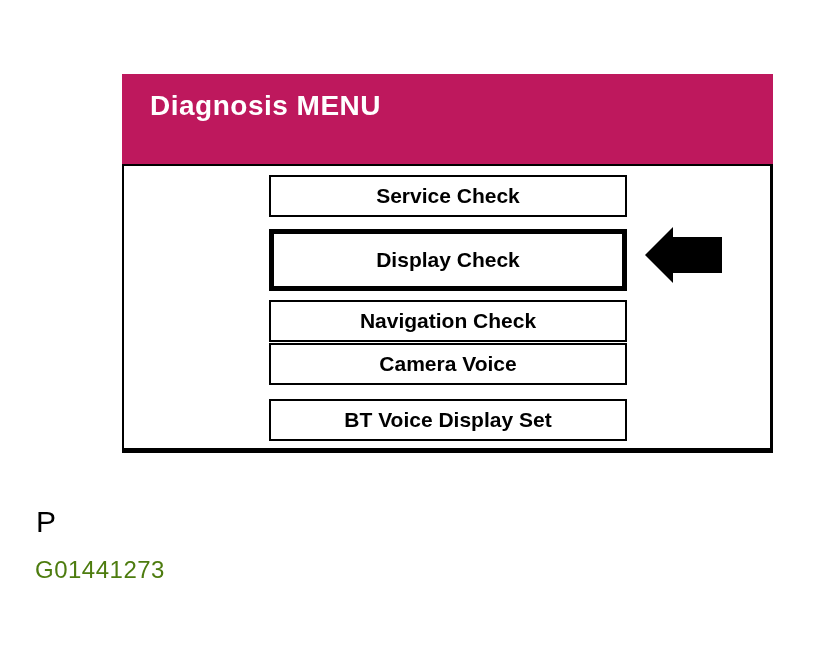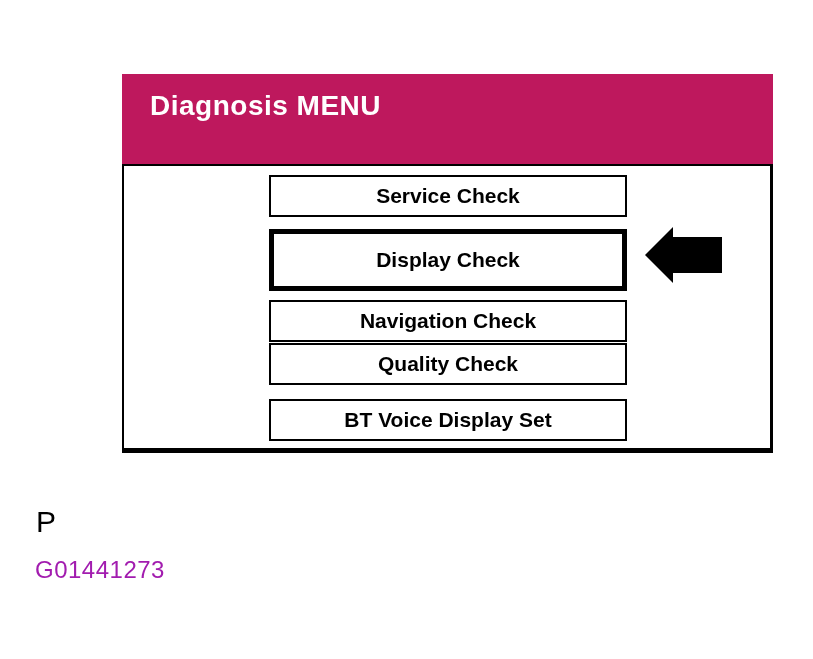--- a/index.html
+++ b/index.html
@@ -86,21 +86,21 @@
     font-weight: normal;
     color: #000000;
     line-height: 1.1;
   }
   .figure-id {
     position: absolute;
     left: 35px;
     top: 557px;
     font-size: 24px;
     font-weight: normal;
-    color: #a21caf;
+    color: #4d7c0f;
     letter-spacing: 0.5px;
     line-height: 1.1;
   }
 </style>
 </head>
 <body>
 
 <div class="stage">
 
   <div class="screen-header">
@@ -108,21 +108,21 @@
   </div>
 
   <div class="screen-panel"></div>
 
   <div class="menu-button btn-1">Service Check</div>
 
   <div class="menu-button btn-2 selected">Display Check</div>
 
   <div class="menu-button btn-3">Navigation Check</div>
 
-  <div class="menu-button btn-4">Quality Check</div>
+  <div class="menu-button btn-4">Camera Voice</div>
 
   <div class="menu-button btn-5">BT Voice Display Set</div>
 
   <svg class="selection-arrow" viewBox="0 0 77 56" xmlns="http://www.w3.org/2000/svg">
     <polygon points="0,28 28,0 28,10 77,10 77,46 28,46 28,56" fill="#000000"></polygon>
   </svg>
 
   <div class="page-marker">P</div>
 
   <div class="figure-id">G01441273</div>

